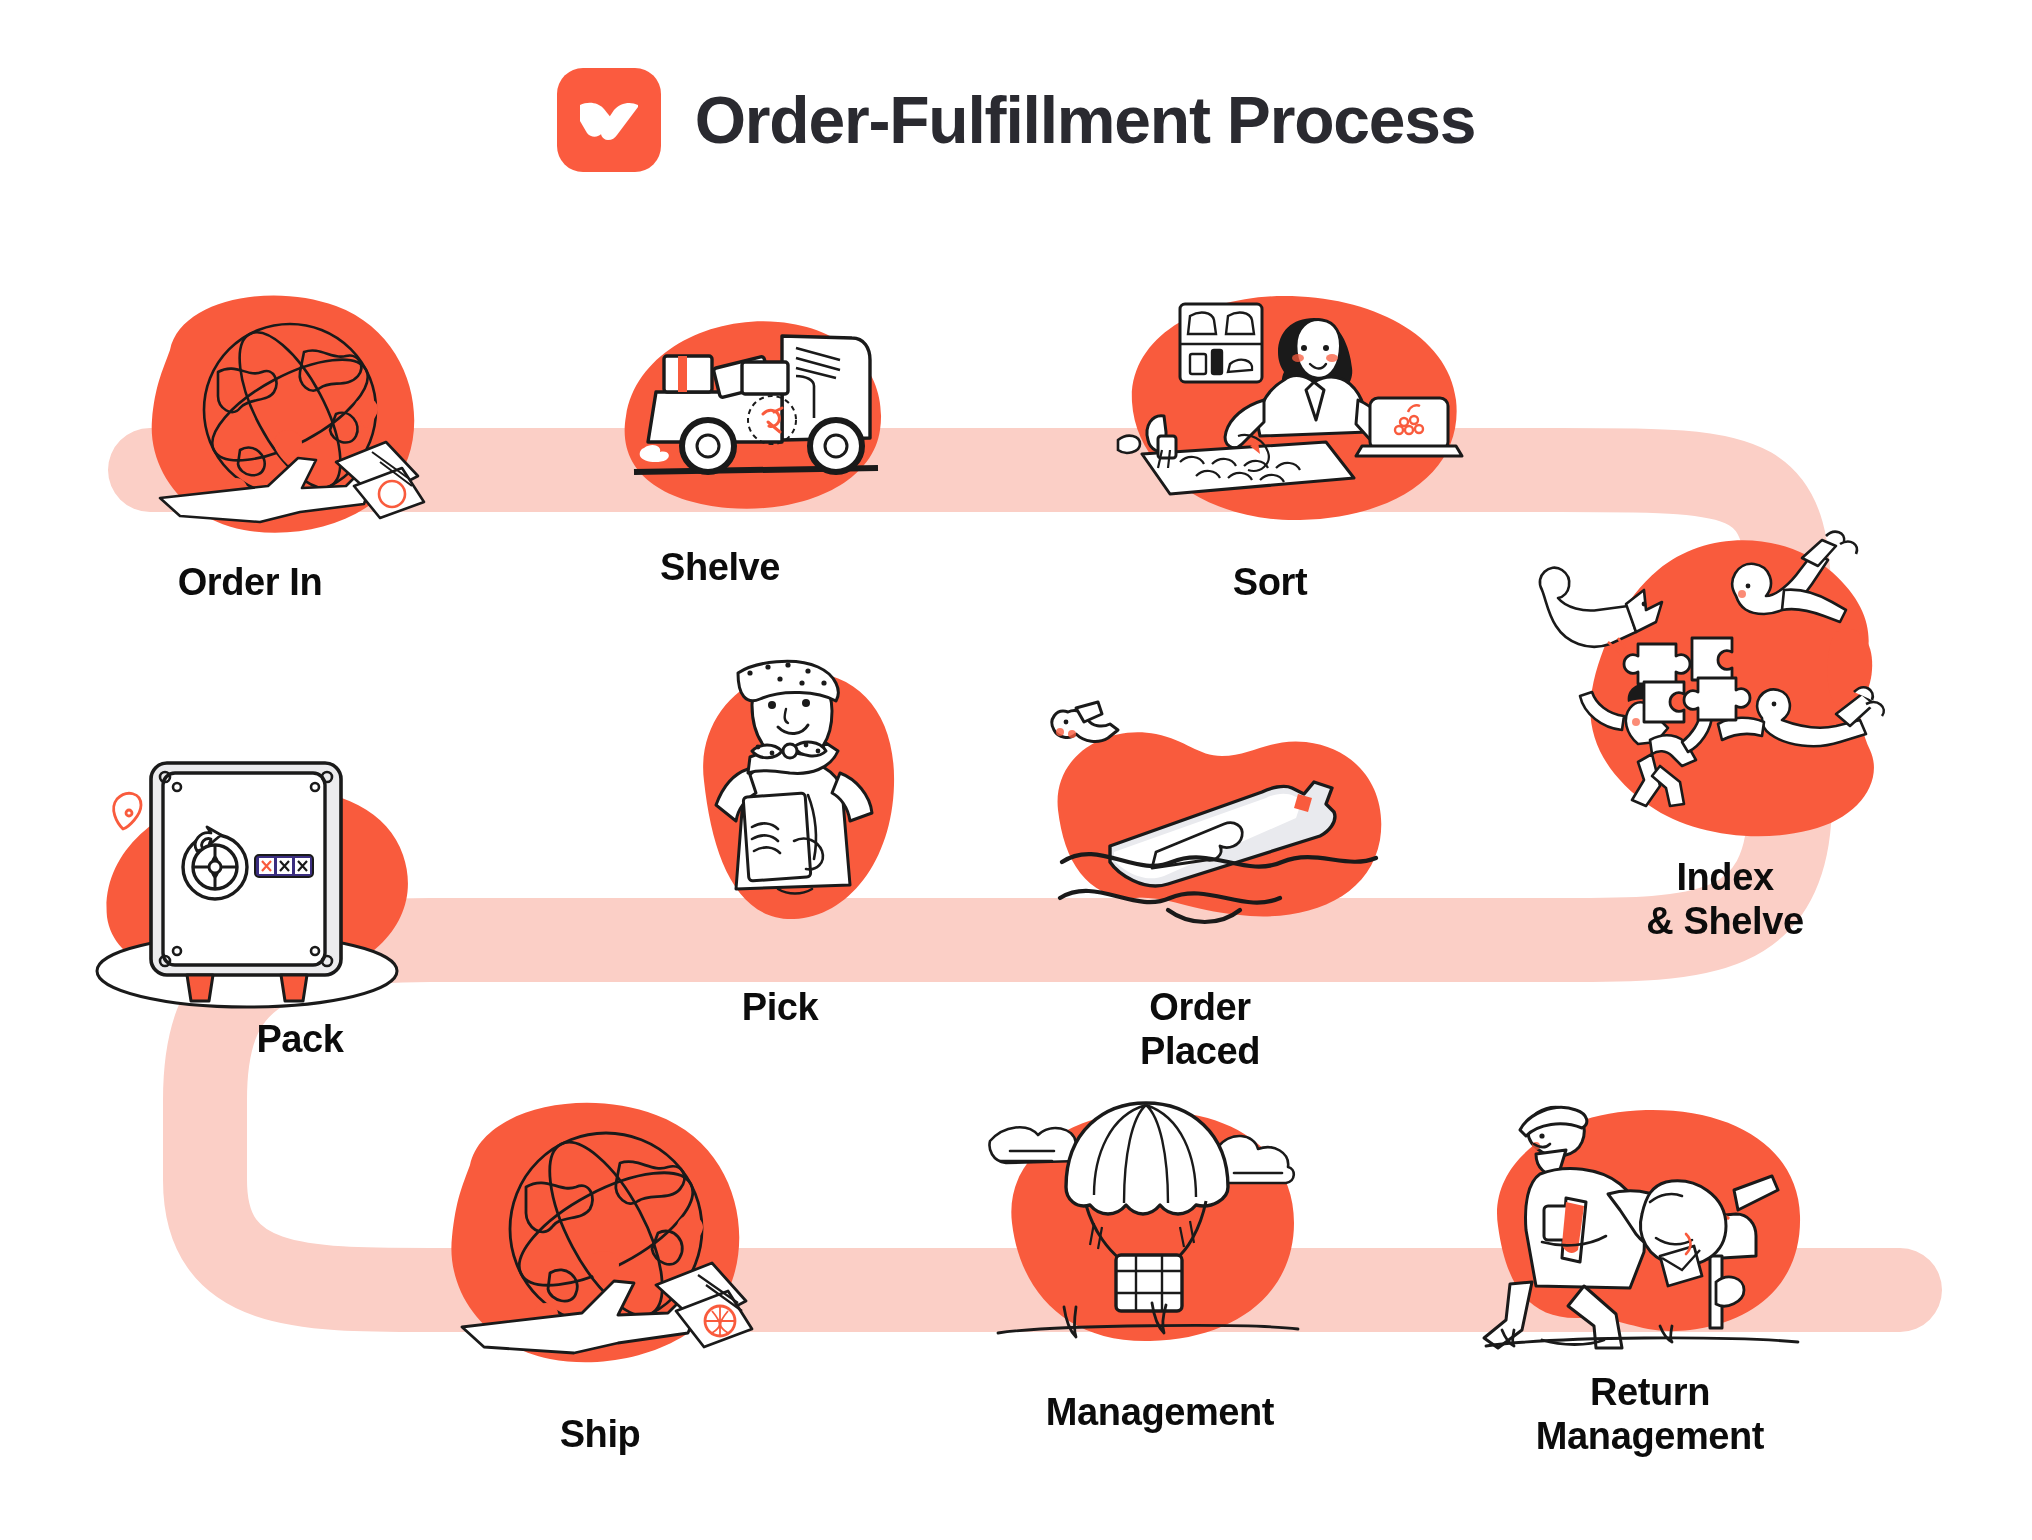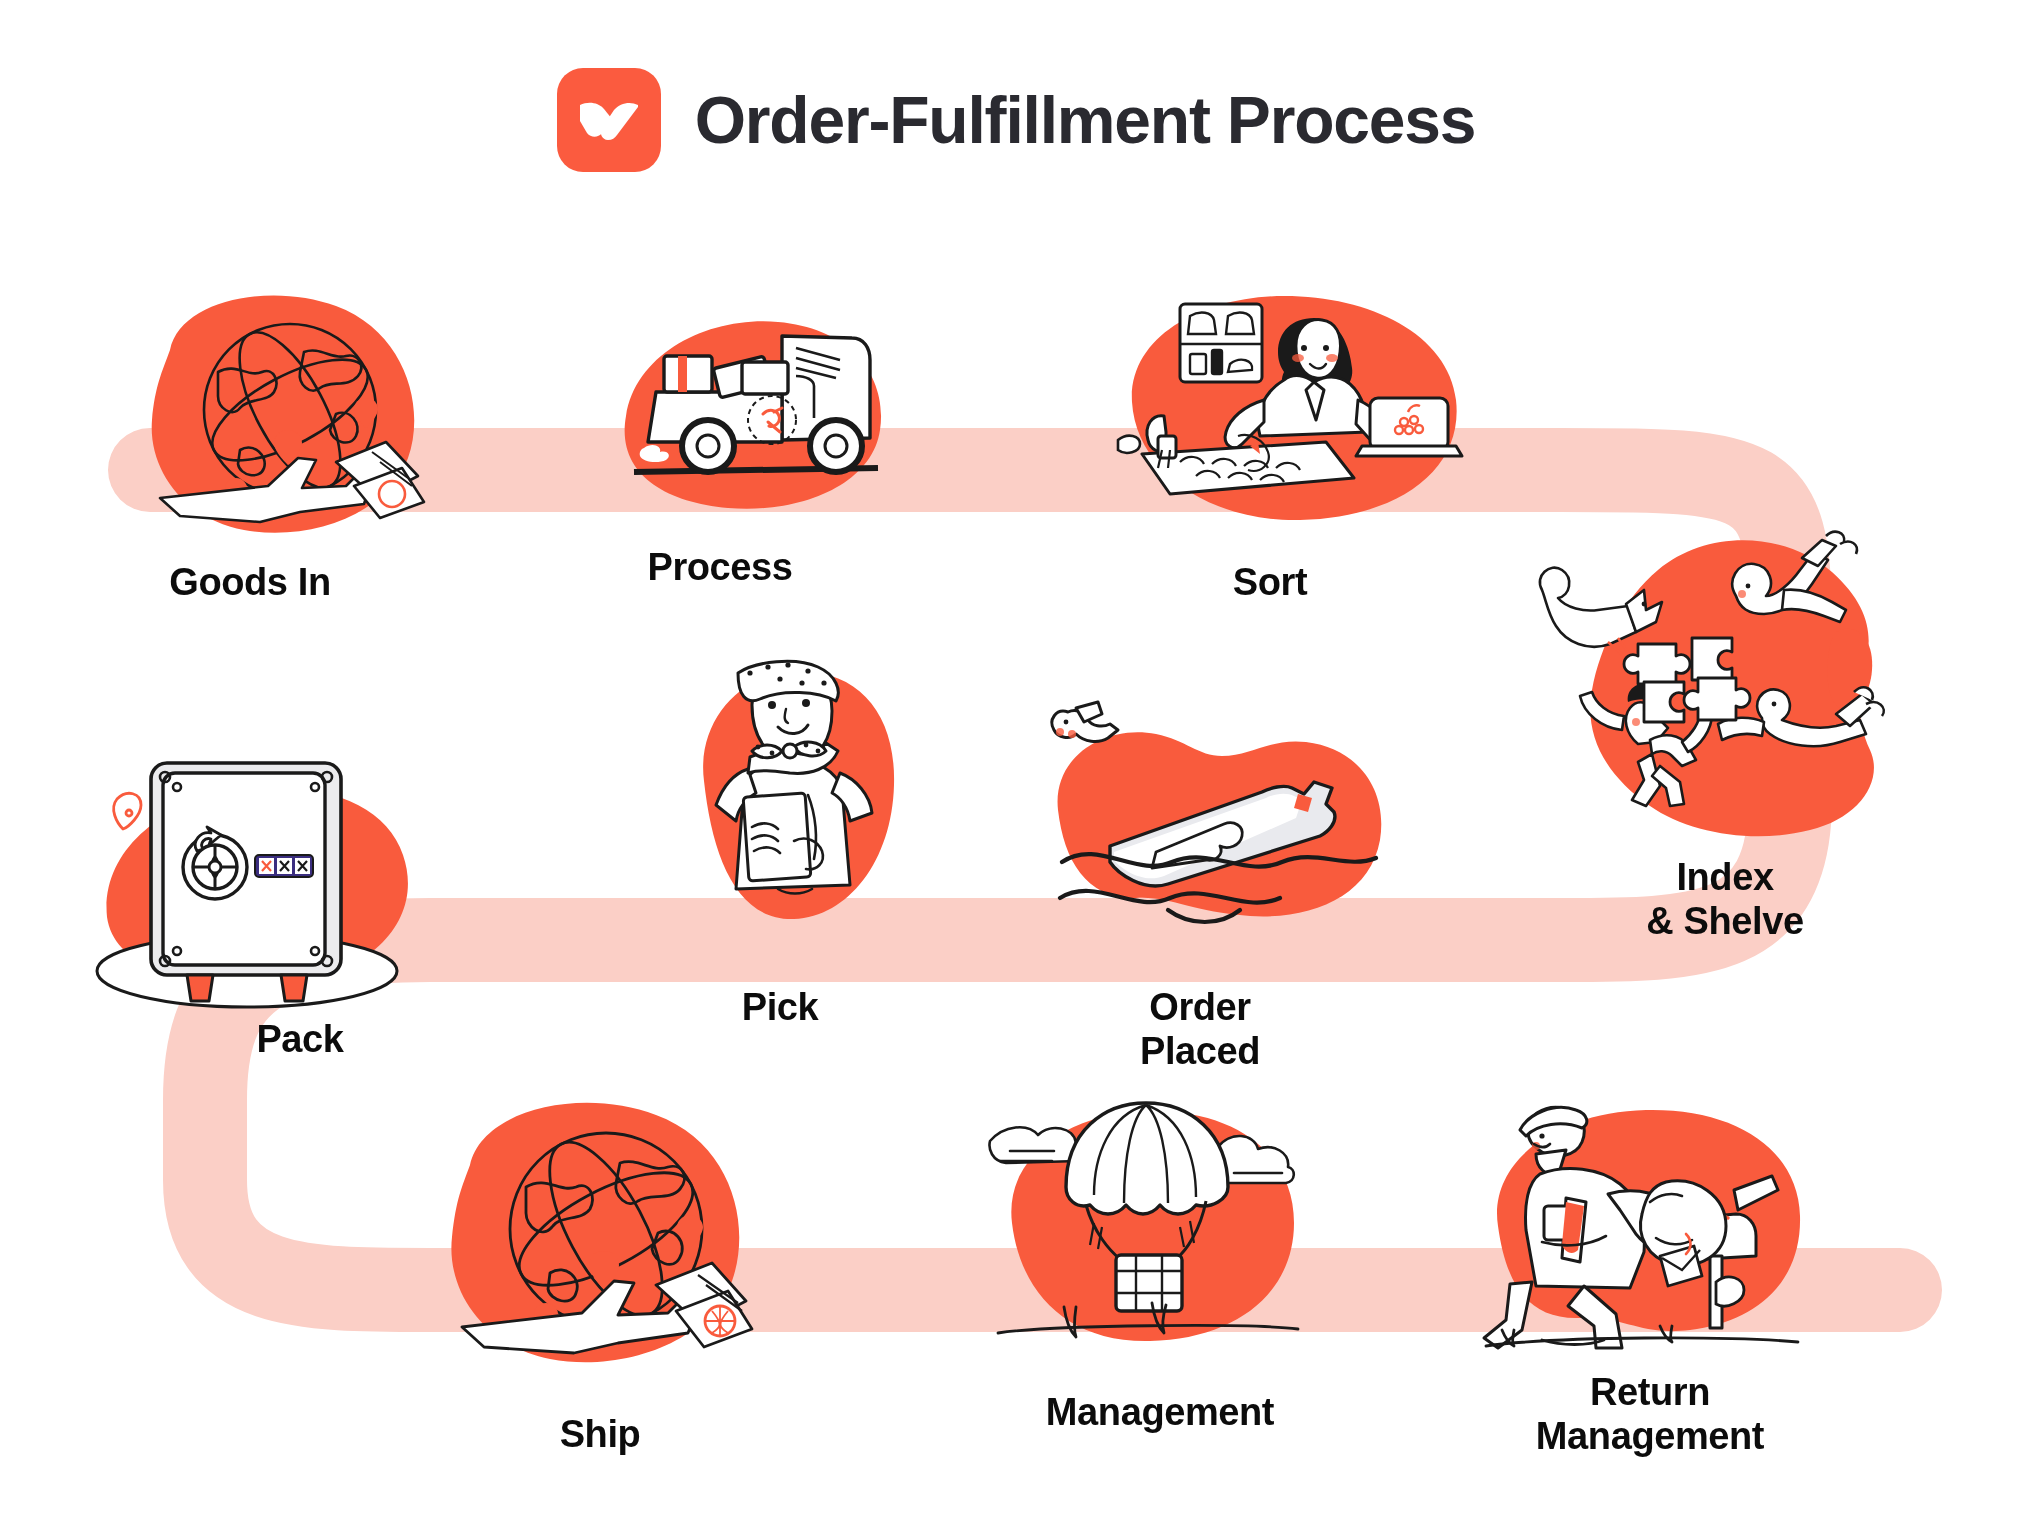--- a/index.html
+++ b/index.html
@@ -103,21 +103,21 @@
           <path d="M196 172 L246 152 L278 186 L236 208 Z"></path>
           <path d="M214 196 L262 178 L284 212 L240 228 Z"></path>
         </g>
         <g fill="none" stroke="#1A1A1A" stroke-width="2">
             <path d="M232 162 L268 188 M240 172 L272 196"></path>
           </g>
         <circle cx="252" cy="204" r="13" fill="none" stroke="#F95B3D" stroke-width="2.6"></circle>
       </svg>
     </div>
   </div>
-  <div class="label" id="lbl-goods-in">Goods In</div>
+  <div class="label" id="lbl-goods-in">Order In</div>
 
   <div class="node" id="node-receive">
     <div class="art-wrap">
       <svg width="292" height="230" viewBox="0 0 292 230">
         <path d="M26 116 C36 52 110 16 178 22 C250 28 288 76 280 130 C272 186 198 214 128 208 C62 202 16 172 26 116 Z" fill="#F95B3D"></path>
         <g fill="#ffffff" stroke="#1A1A1A" stroke-width="3.4" stroke-linejoin="round">
           <path d="M182 36 L252 38 C264 38 270 48 270 60 L270 138 L182 140 Z"></path>
           <path d="M56 92 L182 92 L182 142 L48 142 Z"></path>
           <rect x="64" y="56" width="48" height="36" rx="3"></rect>
           <rect x="116" y="62" width="52" height="30" rx="3" transform="rotate(-14 142 77)"></rect>
@@ -143,21 +143,21 @@
             <circle cx="172" cy="120" r="24" stroke-dasharray="5 4"></circle>
           </g>
         <g fill="none" stroke="#F95B3D" stroke-width="3" stroke-linecap="round">
           <path d="M163 114 c6 -6 14 -4 16 2 c2 6 -4 12 -10 10"></path>
           <path d="M168 122 l12 10 M174 112 l8 -4"></path>
         </g>
         <path d="M44 148 c8 -6 18 -2 16 4 c8 -2 12 4 6 8 c-8 4 -24 2 -26 -4 c-1 -4 1 -7 4 -8 z" fill="#ffffff"></path>
       </svg>
     </div>
   </div>
-  <div class="label" id="lbl-receive">Process</div>
+  <div class="label" id="lbl-receive">Shelve</div>
 
   <div class="node" id="node-sort">
     <div class="art-wrap">
       <svg width="352" height="250" viewBox="0 0 352 250">
         <path d="M14 112 C10 46 86 6 166 6 C252 6 330 44 338 110 C346 180 280 228 182 230 C90 232 18 180 14 112 Z" fill="#F95B3D"></path>
         <g fill="#ffffff" stroke="#1A1A1A" stroke-width="3" stroke-linejoin="round">
           <rect x="62" y="14" width="82" height="78" rx="5"></rect>
         </g>
         <g fill="none" stroke="#1A1A1A" stroke-width="2.4">
           <path d="M62 54 L144 54"></path>

